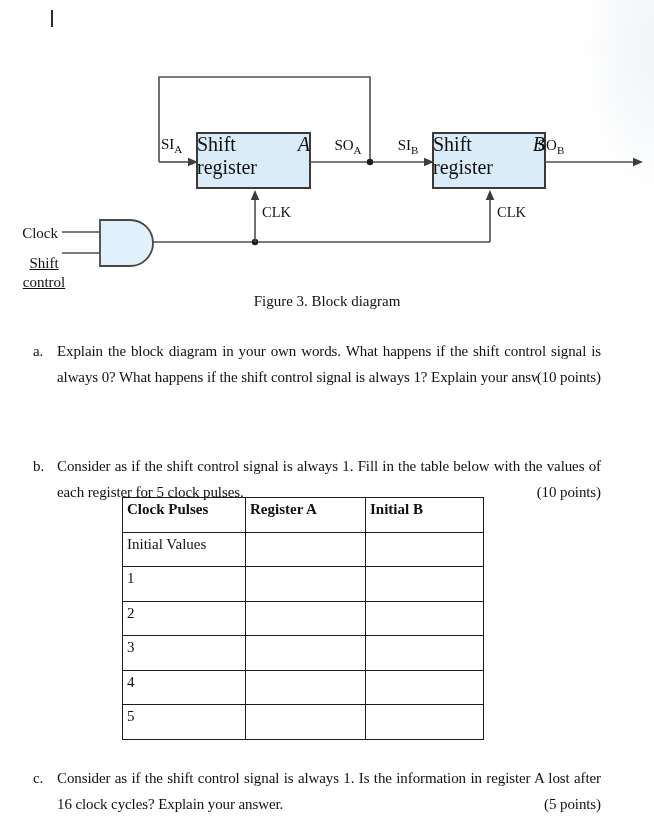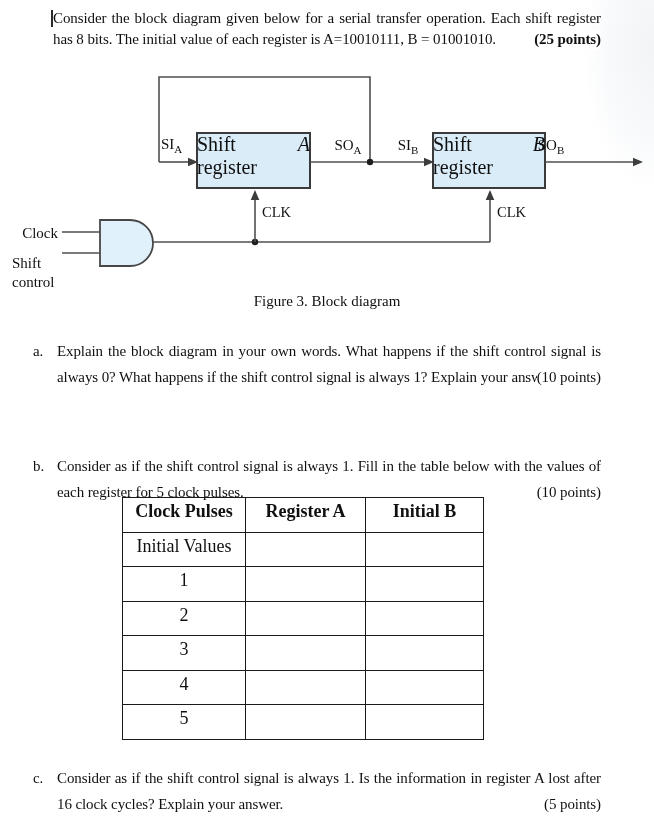--- a/index.html
+++ b/index.html
@@ -46,47 +46,43 @@
   .center { text-align: center; }
   .reg-label {
     position: absolute; display: flex; align-items: flex-start; justify-content: center;
     font-size: 20px; font-style: normal;
   }
   .reg-label i { margin-left: 4px; }
   #label-reg-a { left: 197px; top: 58px; width: 113px; height: 55px; }
   #label-reg-b { left: 433px; top: 58px; width: 112px; height: 55px; }
   .upright { font-style: normal; }
   #clock-label { left: 6px; top: 150px; width: 52px; text-align: right; }
-  #shift-control-label { left: 12px; top: 179px; width: 84px; line-height: 19px; }
+  #shift-control-label { left: 2px; top: 179px; width: 84px; text-align: center; line-height: 19px; text-decoration: underline; }
   #caption { position: absolute; left: 0; top: 218px; width: 654px; text-align: center; font-size: 15px; }
   
   #answer-table { position: absolute; left: 122px; top: 497px; border-collapse: collapse; }
   #answer-table td, #answer-table th {
     border: 1px solid #1a1a1a;
-    font-size: 18px;
+    font-size: 15px;
     vertical-align: top;
-    text-align: center;
+    text-align: left;
     padding: 3px 4px 0 4px;
     height: 34.5px;
   }
   #answer-table th { font-weight: bold; }
   .col1 { width: 123px; } .col2 { width: 120px; } .col3 { width: 118px; }
 </style>
 </head>
 <body>
 
 <div class="page">
 
   <div class="corner-artifact"></div>
   <div class="cursor-bar"></div>
 
-  <div class="qblock q-header">
-    <div class="q-text">Consider the block diagram given below for a serial transfer operation. Each shift register has 8 bits. The initial value of each register is A=10010111, B = 01001010.</div>
-    <span class="points bold">(25 points)</span>
-  </div>
 
   <div id="diagram">
     <svg width="654" height="240" viewBox="0 0 654 240">
 
       <polyline class="wire" points="159,87 159,2 370,2 370,87"></polyline>
 
       <line class="wire" x1="159" y1="87" x2="190" y2="87"></line>
       <polygon class="ah" points="188,82.7 198,87 188,91.3"></polygon>
 
       <rect class="reg" x="197" y="58" width="113" height="55" fill="#d9ecf8"></rect>

